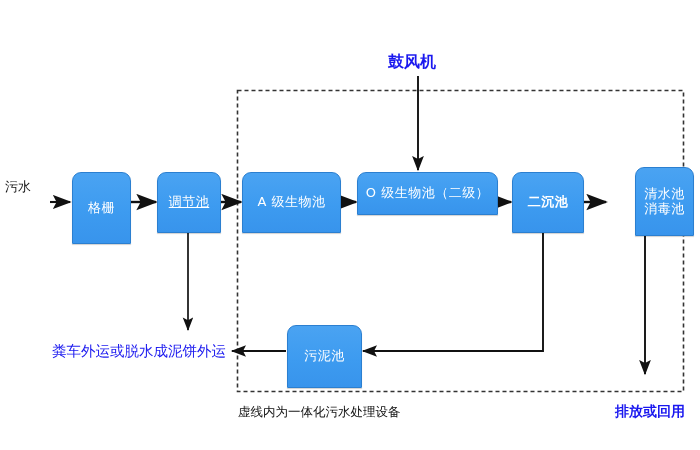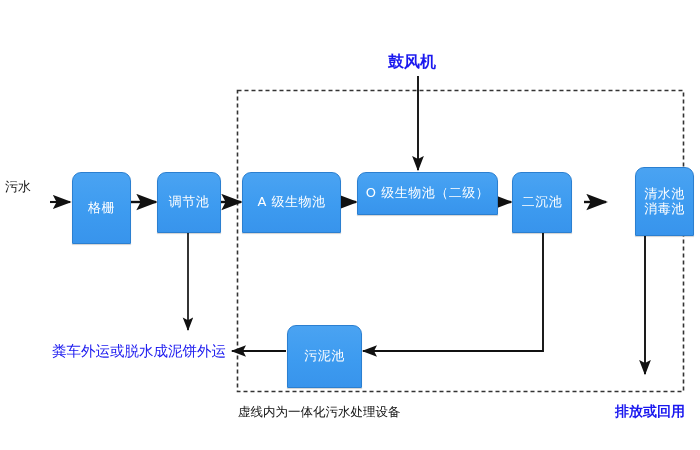--- a/index.html
+++ b/index.html
@@ -101,33 +101,33 @@
 
     <line x1="286" y1="351" x2="232" y2="351" stroke="#111111" stroke-width="1.9" marker-end="url(#ah)"></line>
 
     <line x1="645" y1="236" x2="645" y2="374" stroke="#111111" stroke-width="1.9" marker-end="url(#ah)"></line>
   </svg>
 
   <div class="node sq" style="left:72px; top:172px; width:59px; height:72px;">
     <span class="node-label">格栅</span>
   </div>
 
-  <div class="node sq" style="left:157px; top:172px; width:64px; height:61px;">
+  <div class="node sq" style="left:157px; top:172px; width:64px; height:61px;text-decoration:underline;">
     <span class="node-label">调节池</span>
   </div>
 
   <div class="node sq" style="left:242px; top:172px; width:99px; height:61px;">
     <span class="node-label">A 级生物池</span>
   </div>
 
   <div class="node sq" style="left:357px; top:172px; width:141px; height:43px;">
     <span class="node-label">O 级生物池（二级）</span>
   </div>
 
-  <div class="node sq" style="left:512px; top:172px; width:60px; height:61px;">
+  <div class="node sq" style="left:512px; top:172px; width:72px; height:61px;font-weight:bold;">
     <span class="node-label">二沉池</span>
   </div>
 
   <div class="node sq" style="left:607px; top:167px; width:59px; height:69px;margin-left:28px;">
     <span class="node-label">清水池
 消毒池</span>
   </div>
 
   <div class="node sq" style="left:287px; top:325px; width:75px; height:63px;">
     <span class="node-label">污泥池</span>

